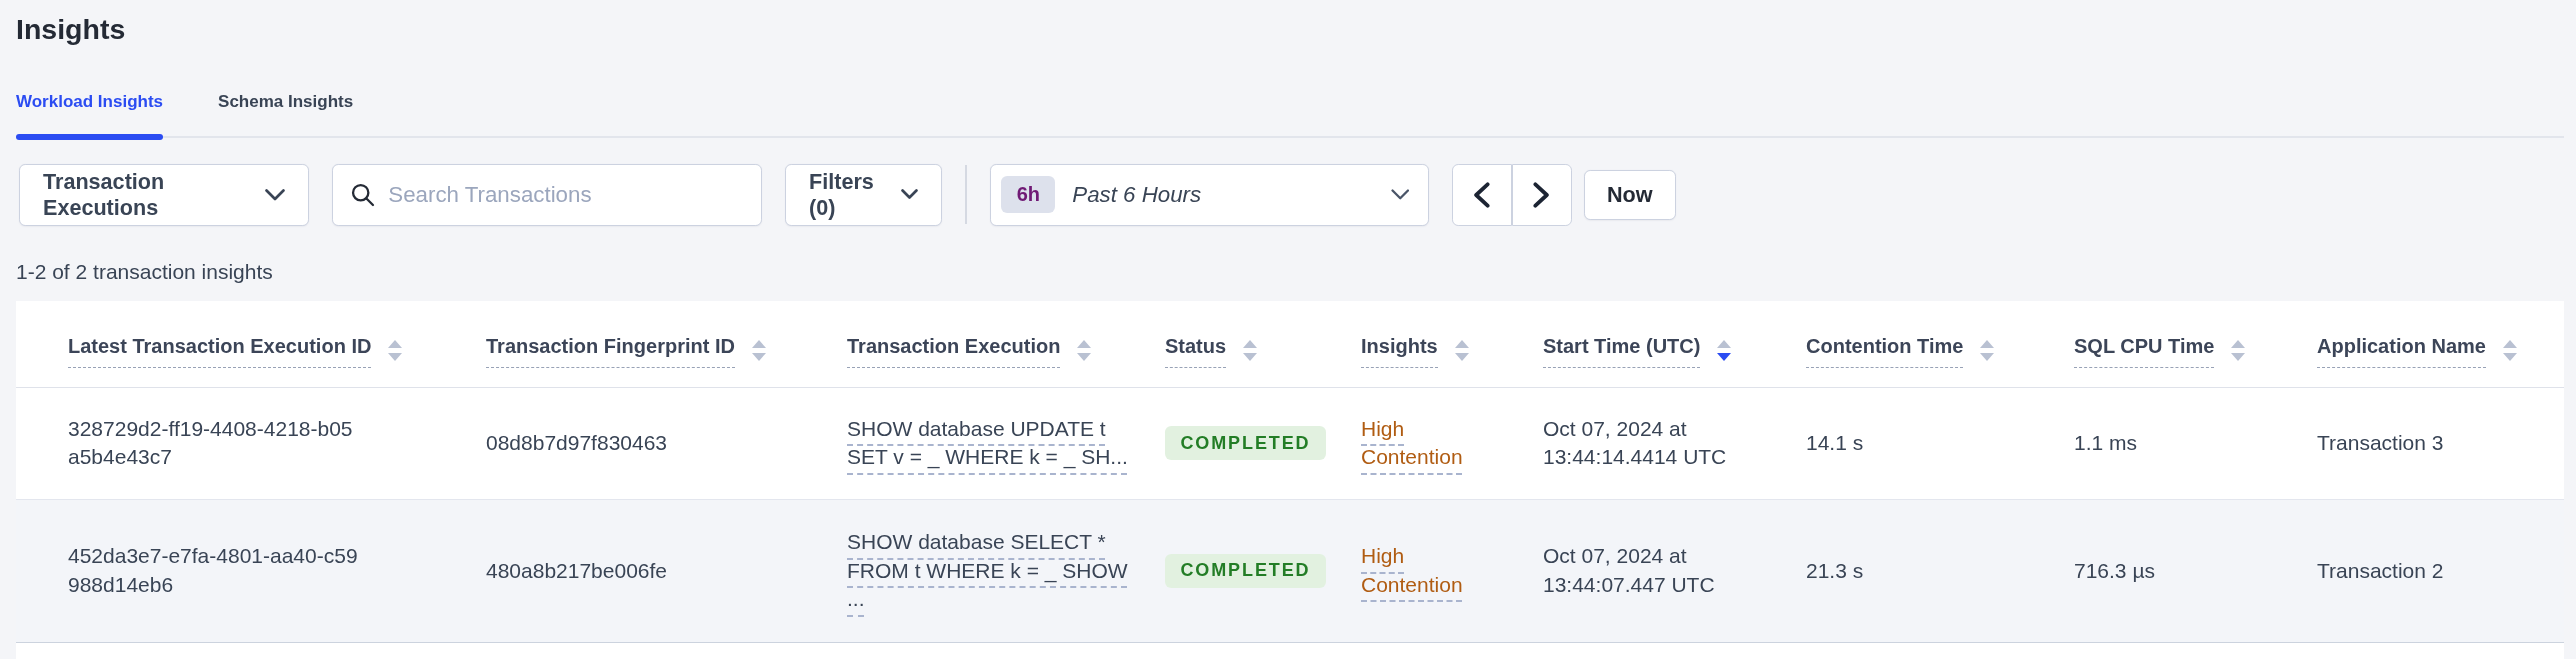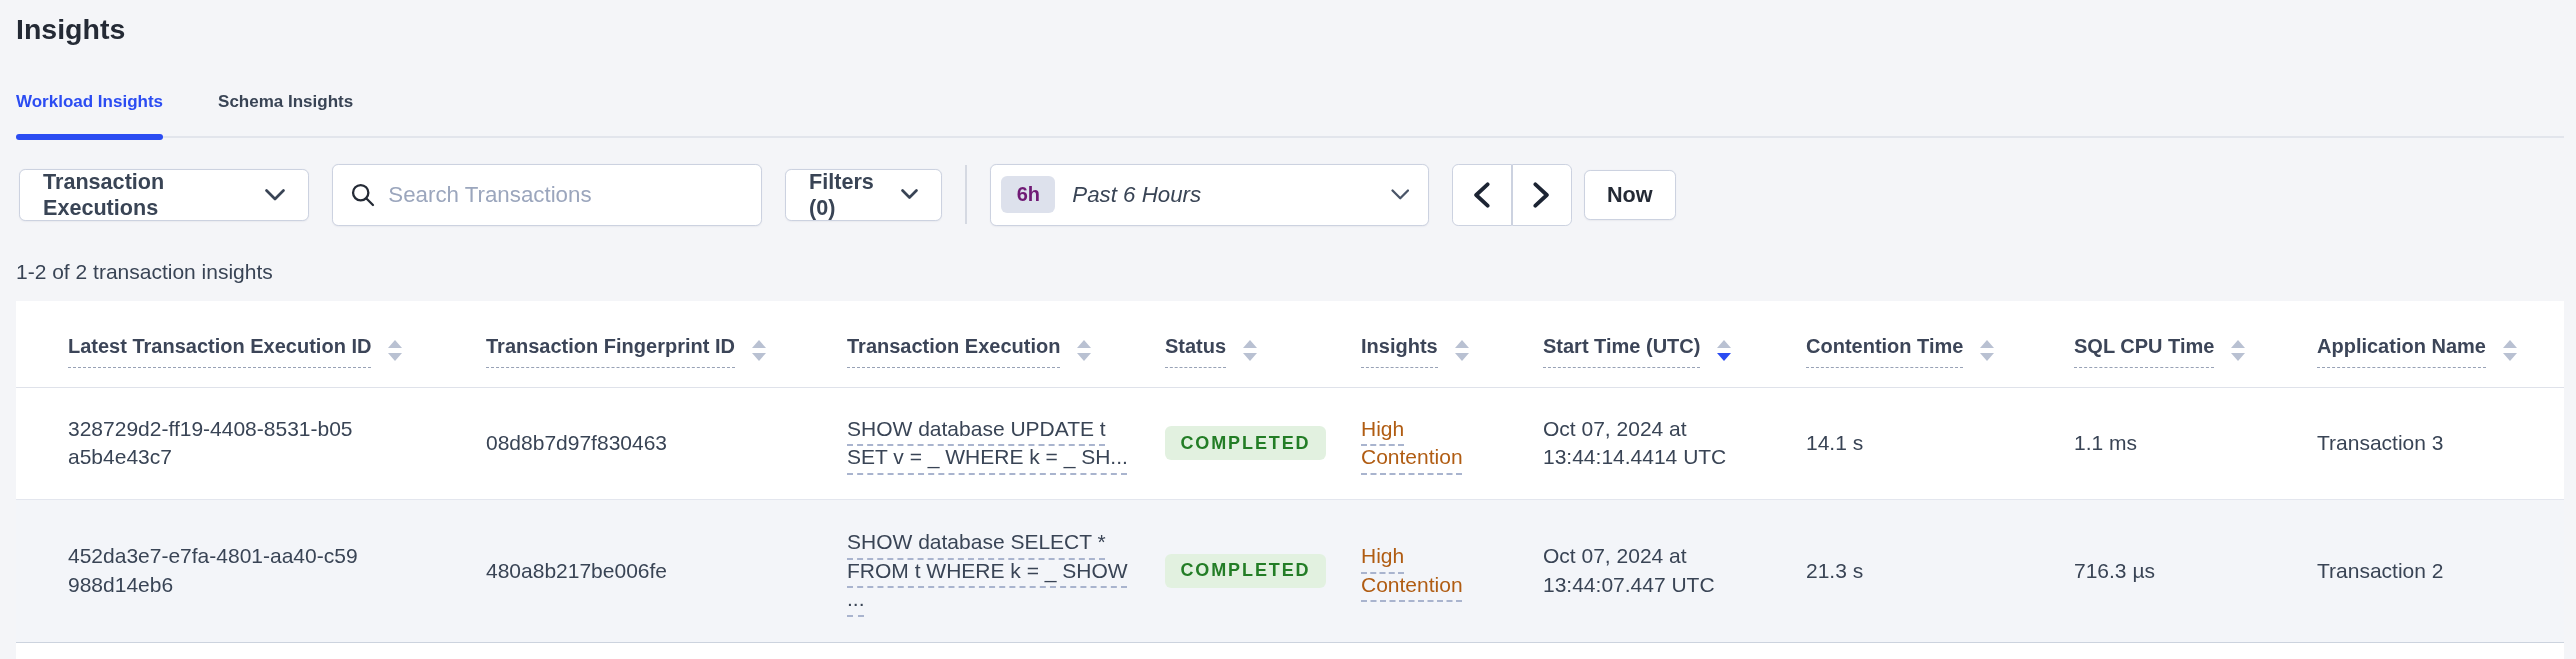--- a/index.html
+++ b/index.html
@@ -35,21 +35,21 @@
     position:absolute; left:0; right:0; bottom:-3.9px; height:5.4px;
     background:#2b4cf2; border-radius:3.1px;
   }
 
   
   .toolbar {
     display:flex; align-items:center; gap:23px;
     margin:26px 0 0 19px; height:62px;
   }
   .btn {
-    height:52px; background:#fff;
+    height:62px; background:#fff;
     border:1.5px solid #ccd2e0; border-radius:6.2px;
     display:flex; align-items:center; gap:14px;
     font-size:21.6px; font-weight:600; color:#394455;
     padding:0 23px; cursor:pointer;
     box-shadow:0 0.8px 1.5px rgba(60,70,100,.06);
   }
   .dropdown-btn { width:290px; justify-content:space-between; }
   .search-box {
     width:430px; height:62px; background:#fff;
     border:1.5px solid #ccd2e0; border-radius:6.2px;
@@ -287,21 +287,21 @@
       <div class="th">
         <span class="th-label">Application Name</span>
         <span class="sort-icon">
             <span class="up"></span>
             <span class="down"></span>
           </span>
       </div>
     </div>
 
     <div class="tr row row-1">
-      <div class="td td-id">328729d2-ff19-4408-8531-b05a5b4e43c7</div>
+      <div class="td td-id">328729d2-ff19-4408-4218-b05a5b4e43c7</div>
       <div class="td">08d8b7d97f830463</div>
       <div class="td td-query">
         <span class="query-link clip">SHOW database UPDATE t SET v = _ WHERE k = _ SH...</span>
       </div>
       <div class="td">
         <span class="status-badge">COMPLETED</span>
       </div>
       <div class="td">
         <span class="insight-link">High Contention</span>
       </div>

